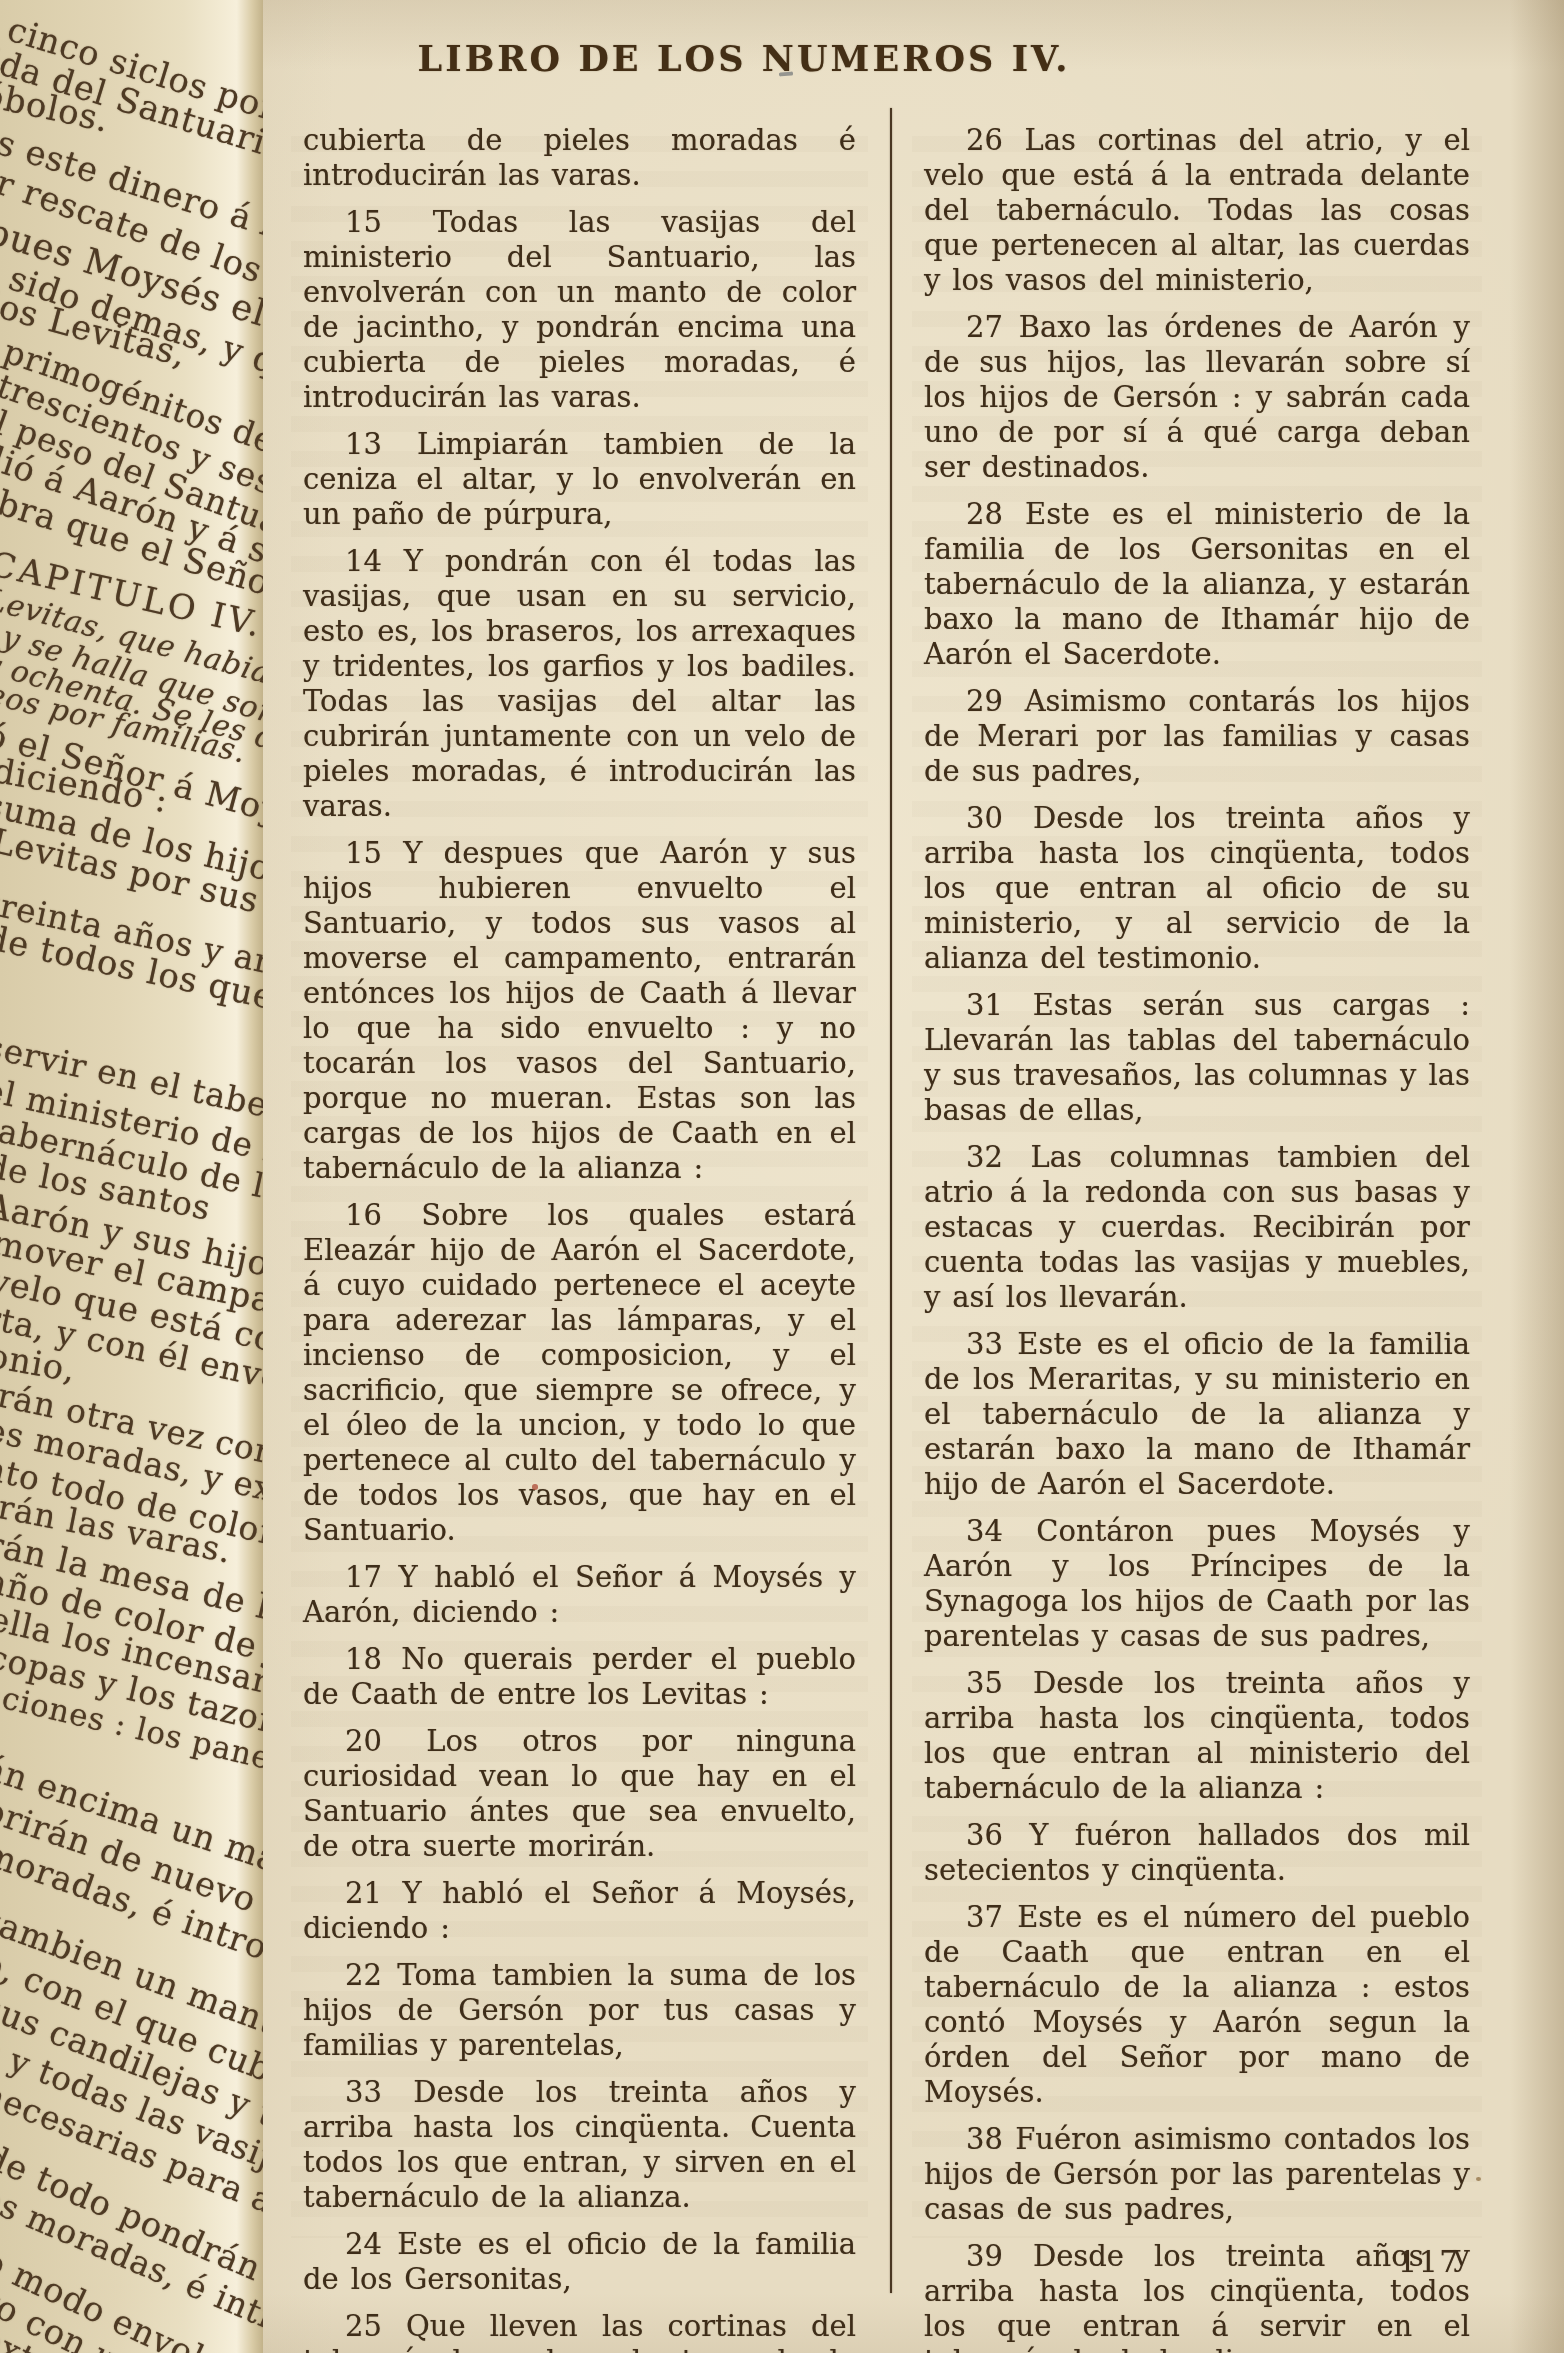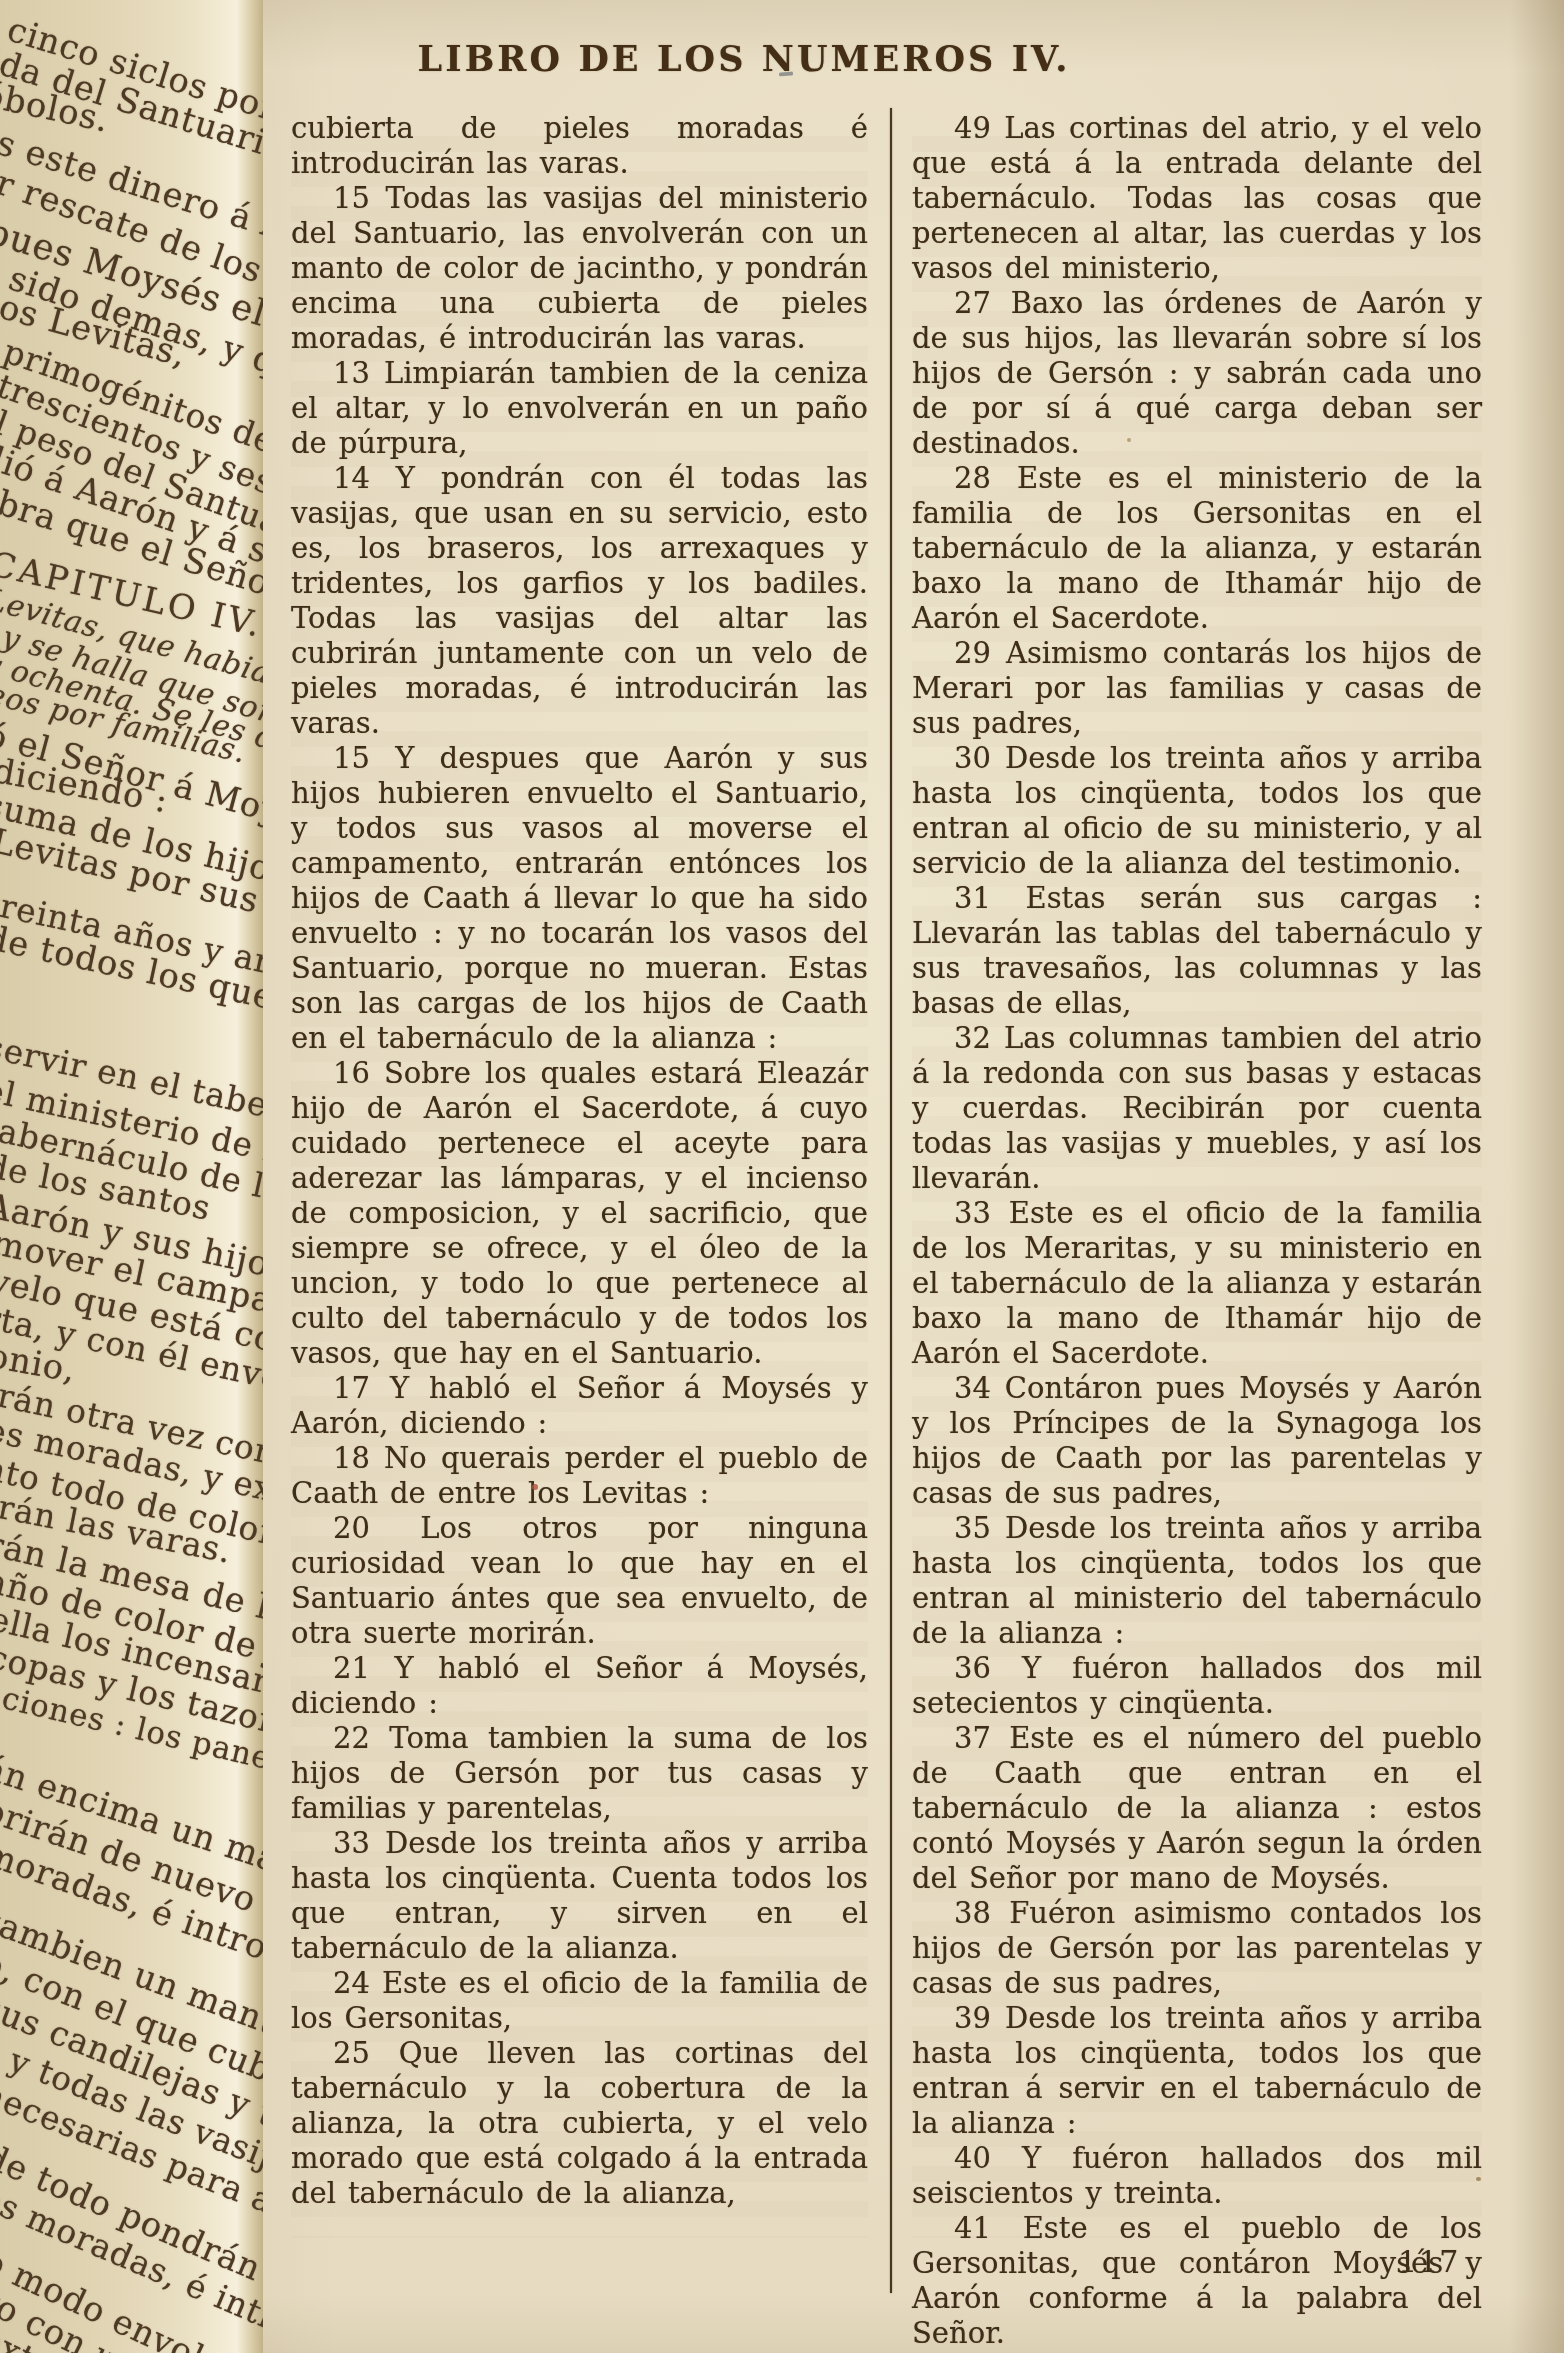--- a/index.html
+++ b/index.html
@@ -39,21 +39,21 @@
     text-shadow:0 0 1.2px rgba(68,47,22,0.5);
   }
   .text-col{
     position:absolute;top:111px;
     font-size:29px;line-height:35px;color:#3e2d19;
     text-align:justify;word-spacing:2.7px;
     text-shadow:0 0 0.9px rgba(62,45,25,0.45);
   }
   #col-left{left:28px;width:577px;}
   #col-right{left:649px;width:570px;}
-  .verse{margin:0;text-indent:42px;}
+  .verse{margin:12px;text-indent:42px;}
   .verse.cont{text-indent:0;}
   #column-divider{
     position:absolute;left:627px;top:108px;width:2.3px;height:2185px;
     background:linear-gradient(180deg,#4a3722 0%,#3f2e1c 50%,#4a3722 100%);
     box-shadow:0 0 1.6px rgba(60,44,26,0.6);
   }
   #page-number{
     position:absolute;left:1135px;top:2244px;
     font-size:30px;color:#3e2d19;letter-spacing:1.6px;
     text-shadow:0 0 0.9px rgba(62,45,25,0.5);
@@ -157,21 +157,21 @@
         <p class="verse">18 No querais perder el pueblo de Caath de entre los Levitas :</p>
         <p class="verse">20 Los otros por ninguna curiosidad vean lo que hay en el Santuario ántes que sea envuelto, de otra suerte morirán.</p>
         <p class="verse">21 Y habló el Señor á Moysés, diciendo :</p>
         <p class="verse">22 Toma tambien la suma de los hijos de Gersón por tus casas y familias y parentelas,</p>
         <p class="verse">33 Desde los treinta años y arriba hasta los cinqüenta. Cuenta todos los que entran, y sirven en el tabernáculo de la alianza.</p>
         <p class="verse">24 Este es el oficio de la familia de los Gersonitas,</p>
         <p class="verse">25 Que lleven las cortinas del tabernáculo y la cobertura de la alianza, la otra cubierta, y el velo morado que está colgado á la entrada del tabernáculo de la alianza,</p>
       </div>
     <div id="column-divider"></div>
     <div id="col-right" class="text-col">
-        <p class="verse">49 Las cortinas del atrio, y el velo que está á la entrada delante del tabernáculo. Todas las cosas que pertenecen al altar, las cuerdas y los vasos del ministerio,</p>
+        <p class="verse">26 Las cortinas del atrio, y el velo que está á la entrada delante del tabernáculo. Todas las cosas que pertenecen al altar, las cuerdas y los vasos del ministerio,</p>
         <p class="verse">27 Baxo las órdenes de Aarón y de sus hijos, las llevarán sobre sí los hijos de Gersón : y sabrán cada uno de por sí á qué carga deban ser destinados.</p>
         <p class="verse">28 Este es el ministerio de la familia de los Gersonitas en el tabernáculo de la alianza, y estarán baxo la mano de Ithamár hijo de Aarón el Sacerdote.</p>
         <p class="verse">29 Asimismo contarás los hijos de Merari por las familias y casas de sus padres,</p>
         <p class="verse">30 Desde los treinta años y arriba hasta los cinqüenta, todos los que entran al oficio de su ministerio, y al servicio de la alianza del testimonio.</p>
         <p class="verse">31 Estas serán sus cargas : Llevarán las tablas del tabernáculo y sus travesaños, las columnas y las basas de ellas,</p>
         <p class="verse">32 Las columnas tambien del atrio á la redonda con sus basas y estacas y cuerdas. Recibirán por cuenta todas las vasijas y muebles, y así los llevarán.</p>
         <p class="verse">33 Este es el oficio de la familia de los Meraritas, y su ministerio en el tabernáculo de la alianza y estarán baxo la mano de Ithamár hijo de Aarón el Sacerdote.</p>
         <p class="verse">34 Contáron pues Moysés y Aarón y los Príncipes de la Synagoga los hijos de Caath por las parentelas y casas de sus padres,</p>
         <p class="verse">35 Desde los treinta años y arriba hasta los cinqüenta, todos los que entran al ministerio del tabernáculo de la alianza :</p>
         <p class="verse">36 Y fuéron hallados dos mil setecientos y cinqüenta.</p>

